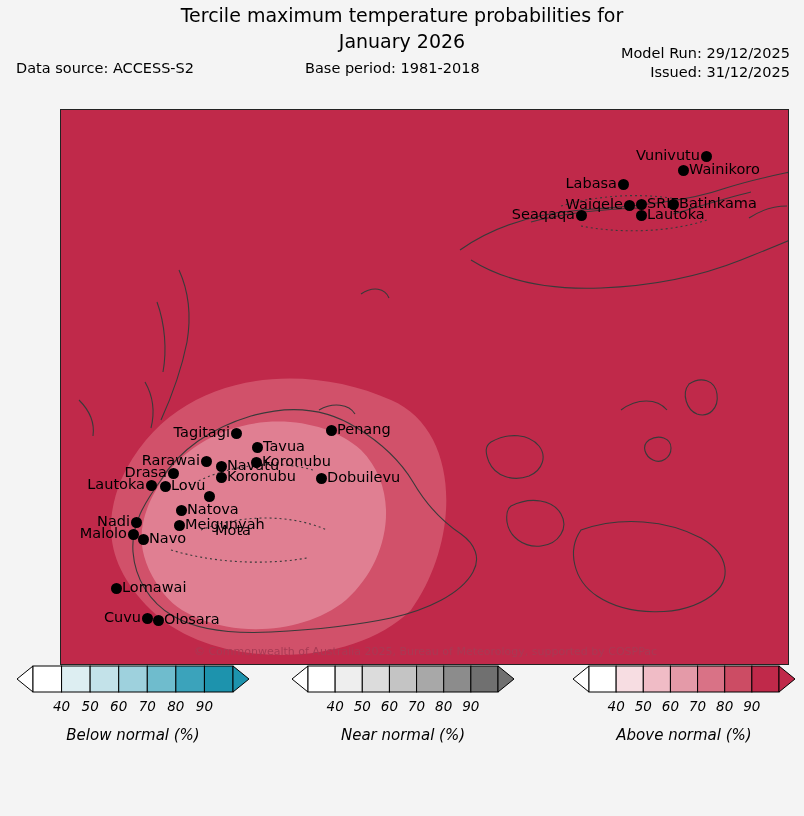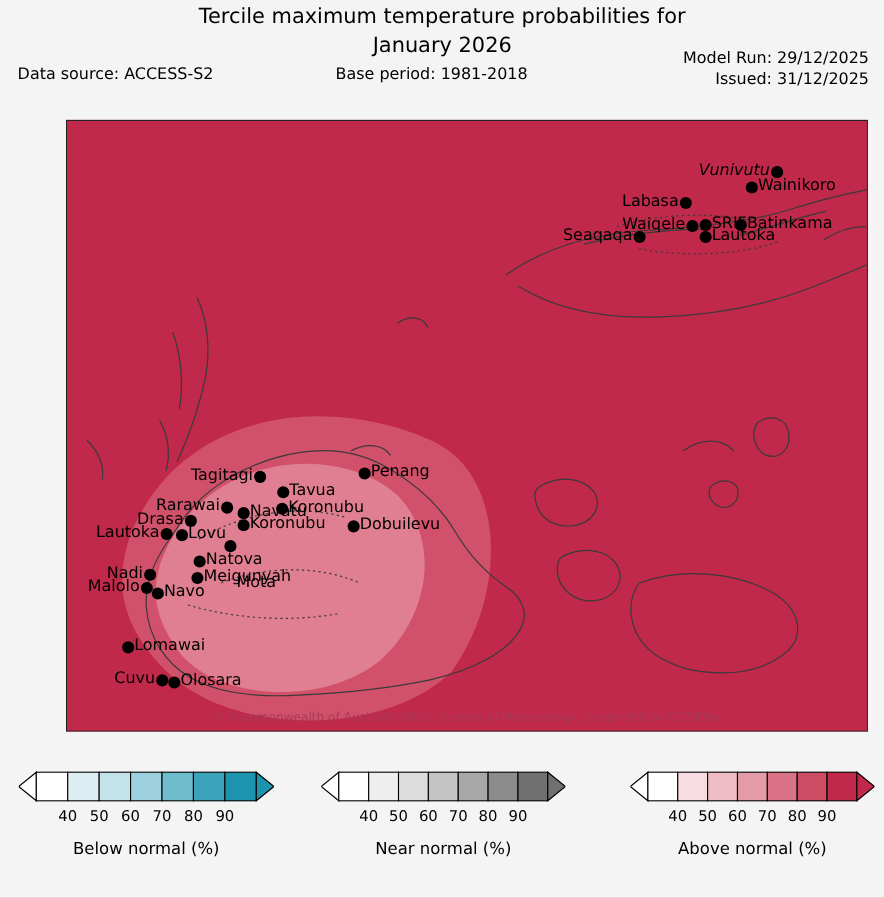--- a/index.html
+++ b/index.html
@@ -92,22 +92,23 @@
     color: #000;
     white-space: nowrap;
     line-height: 14px;
   }
   .station-label.right { transform: translate(6px, -8px); }
   .station-label.left  { transform: translate(-100%, -8px); margin-left: -6px; }
 
   
   .legend {
     position: absolute;
-    top: 700px;
+    top: 664px;
     height: 100px;
+    font-style: italic;
   }
   .legend .bar {
     position: relative;
     height: 34px;
   }
   .legend .ticks {
     position: relative;
     height: 18px;
     font-size: 13.5px;
   }
@@ -185,21 +186,21 @@
       <path d="M450,396 C470,386 492,390 500,404 C508,418 498,434 480,436 C462,438 448,426 446,412 C445,404 446,399 450,396 Z"></path>
       <path d="M628,274 C640,266 654,270 656,284 C658,298 648,308 636,304 C626,300 620,284 628,274 Z"></path>
       <path d="M588,330 C598,324 610,328 610,338 C610,348 600,354 592,350 C584,346 580,336 588,330 Z"></path>
       <path d="M258,300 C272,292 288,294 294,304"></path>
       <path d="M300,184 C312,176 324,178 328,188"></path>
     </g>
   </svg>
 
   <div class="copyright">© Commonwealth of Australia 2025, Bureau of Meteorology, supported by COSPPac</div>
 <div class="station-dot" style="left: 645px; top: 46px;"></div>
-    <div class="station-label left" style="left: 645px; top: 46px; font-style: italic;">Vunivutu</div>
+    <div class="station-label left" style="left: 645px; top: 46px;">Vunivutu</div>
     <div class="station-dot" style="left: 622px; top: 60px;"></div>
     <div class="station-label right" style="left: 622px; top: 60px;">Wainikoro</div>
     <div class="station-dot" style="left: 562px; top: 74px;"></div>
     <div class="station-label left" style="left: 562px; top: 74px;">Labasa</div>
     <div class="station-dot" style="left: 568px; top: 95px;"></div>
     <div class="station-label left" style="left: 568px; top: 95px;">Waiqele</div>
     <div class="station-dot" style="left: 580px; top: 94px;"></div>
     <div class="station-label right" style="left: 580px; top: 94px;">SRIF</div>
     <div class="station-dot" style="left: 612px; top: 94px;"></div>
     <div class="station-label right" style="left: 612px; top: 94px;">Batinkama</div>

